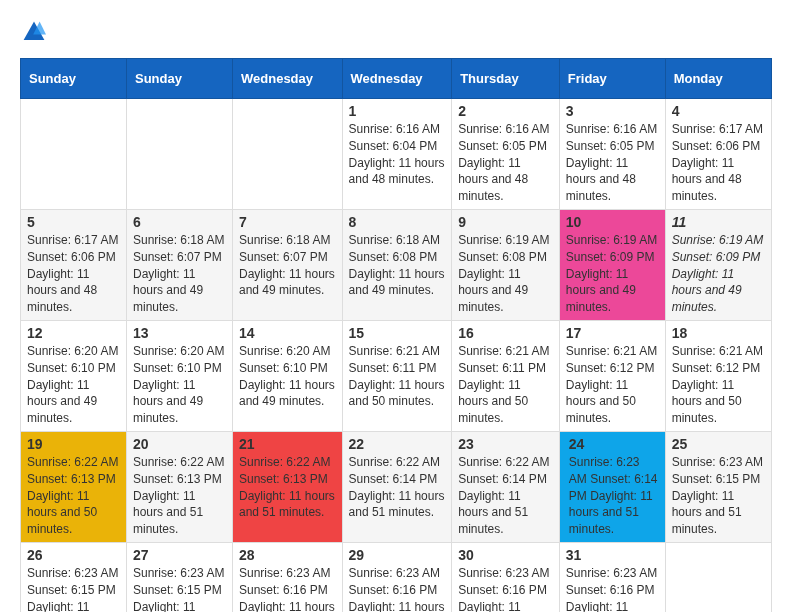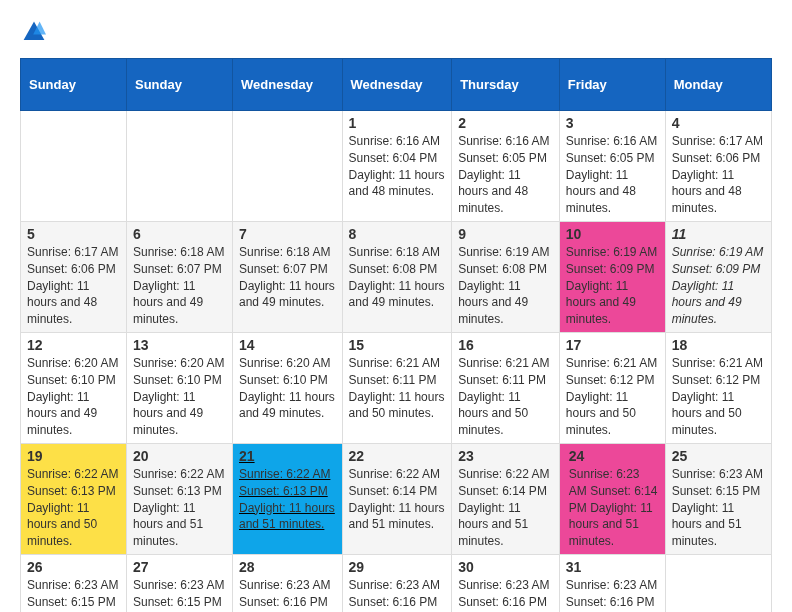--- a/index.html
+++ b/index.html
@@ -50,21 +50,21 @@
     }
     .calendar {
       width: 100%;
       border-collapse: collapse;
       border: 1px solid #ccc;
     }
     .calendar th {
       background: #1565c0;
       color: #fff;
       text-align: left;
-      padding: 18px 8px;
+      padding: 12px 8px;
       font-size: 13px;
       font-weight: bold;
       border: 1px solid #1255a0;
     }
     .calendar td {
       vertical-align: top;
       border: 1px solid #ddd;
       padding: 4px 6px;
       width: 113px;
       min-height: 80px;
@@ -257,56 +257,56 @@
           </td>
           <td>
             <span class="day-number">18</span>
             <div class="day-info">Sunrise: 6:21 AM
 Sunset: 6:12 PM
 Daylight: 11 hours
 and 50 minutes.</div>
           </td>
         </tr>
         <tr>
-          <td style="background: #fde047; margin-left: 14px;">
+          <td style="background: #eab308; margin-left: 14px;">
             <span class="day-number">19</span>
             <div class="day-info">Sunrise: 6:22 AM
 Sunset: 6:13 PM
 Daylight: 11 hours
 and 50 minutes.</div>
           </td>
           <td style="background: rgb(245, 245, 245);">
             <span class="day-number">20</span>
             <div class="day-info">Sunrise: 6:22 AM
 Sunset: 6:13 PM
 Daylight: 11 hours
 and 51 minutes.</div>
           </td>
-          <td style="background: #0ea5e9; text-decoration: underline;">
+          <td style="background: #ef4444;">
             <span class="day-number">21</span>
             <div class="day-info">Sunrise: 6:22 AM
 Sunset: 6:13 PM
 Daylight: 11 hours
 and 51 minutes.</div>
           </td>
           <td style="background: rgb(245, 245, 245); margin-left: 25px;">
             <span class="day-number">22</span>
             <div class="day-info">Sunrise: 6:22 AM
 Sunset: 6:14 PM
 Daylight: 11 hours
 and 51 minutes.</div>
           </td>
           <td style="background: rgb(245, 245, 245);">
             <span class="day-number">23</span>
             <div class="day-info">Sunrise: 6:22 AM
 Sunset: 6:14 PM
 Daylight: 11 hours
 and 51 minutes.</div>
           </td>
-          <td style="background: #ec4899; padding-left: 9px;">
+          <td style="background: #0ea5e9; padding-left: 9px;">
             <span class="day-number">24</span>
             <div class="day-info">Sunrise: 6:23 AM
 Sunset: 6:14 PM
 Daylight: 11 hours
 and 51 minutes.</div>
           </td>
           <td style="background: rgb(245, 245, 245);">
             <span class="day-number">25</span>
             <div class="day-info">Sunrise: 6:23 AM
 Sunset: 6:15 PM

